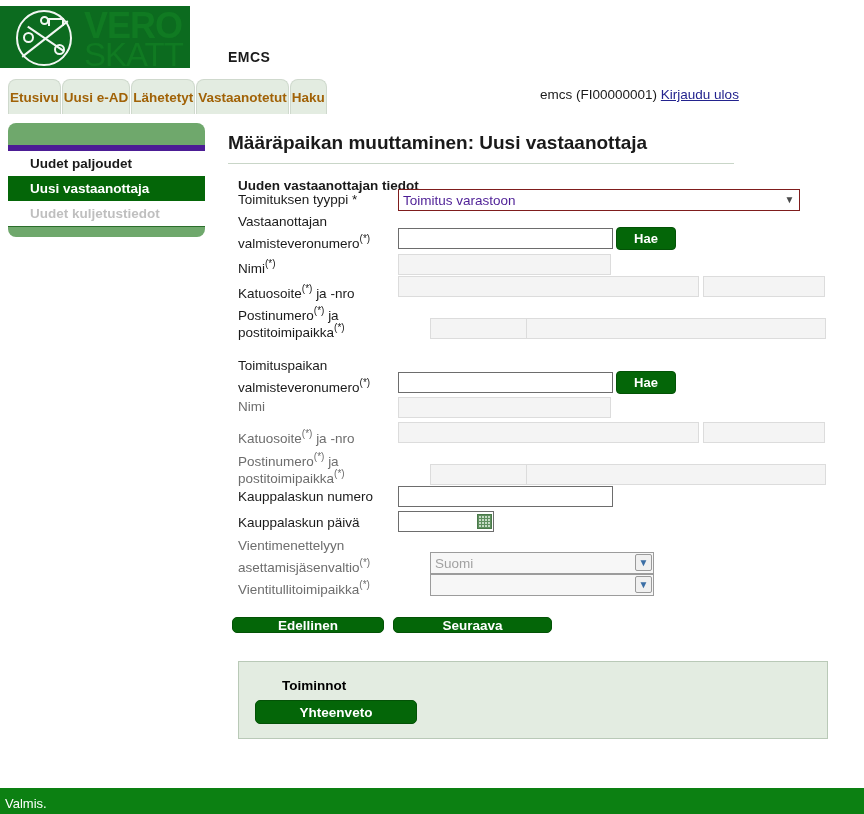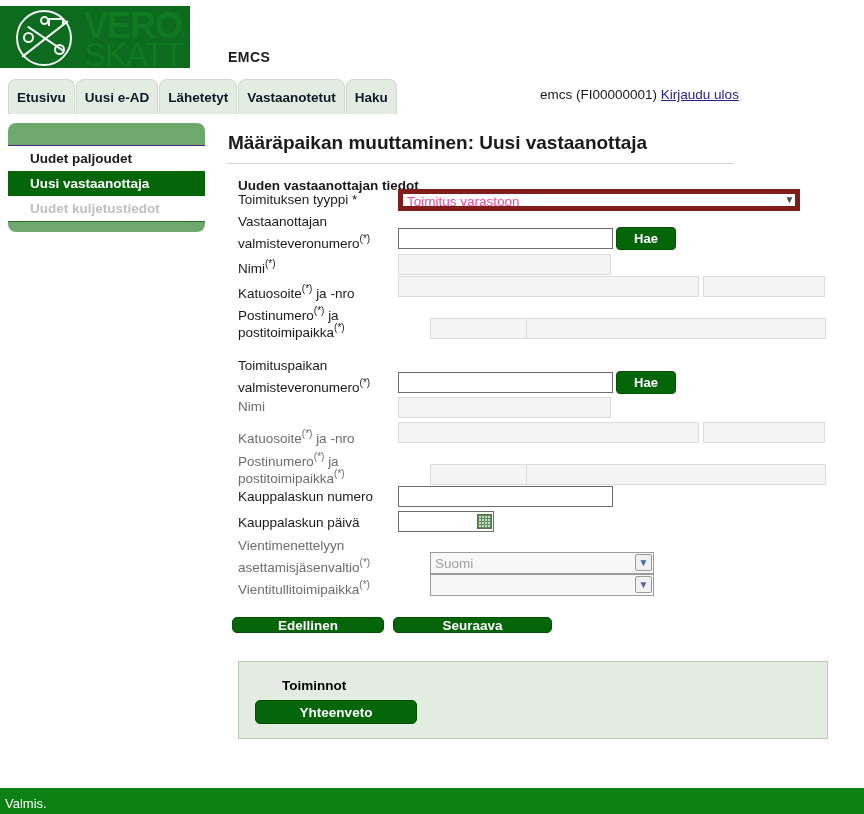--- a/index.html
+++ b/index.html
@@ -87,36 +87,36 @@
     position: absolute; left: 8px; top: 72px;
     height: 36px;
     display: flex; align-items: flex-end;
   }
   .tab {
     background: #e3ece1;
     border: 1px solid #cfd9cd;
     border-bottom: none;
     border-radius: 8px 8px 0 0;
     height: 35px;
-    padding: 0 8px;
+    padding: 0 1px;
     display: flex; align-items: center;
-    font-size: 13.5px; font-weight: bold; color: #0f172a;
+    font-size: 13.5px; font-weight: bold; color: #a16207;
     margin-right: 1px;
     white-space: nowrap;
   }
 
   
   .sidebar {
     position: absolute; left: 8px; top: 117px;
     width: 197px;
     background: #6fa86c;
     border-radius: 8px;
     padding: 22px 0 10px 0;
   }
-  .side-list { background: #1d4ed8; border-top: 1px solid #4c1d95; border-bottom: 1px solid #2b6e2b; }
+  .side-list { background: #1d4ed8; border-top: 6px solid #4c1d95; border-bottom: 1px solid #2b6e2b; }
   .side-item {
     height: 25px;
     display: flex; align-items: center;
     padding-left: 22px;
     font-size: 13.5px; font-weight: bold;
     color: #1a1a1a;
     background: #ffffff;
   }
   .side-item.active { background: #046608; color: #ffffff; }
   .side-item.disabled { color: #bfbfbf; }
@@ -167,26 +167,26 @@
     border: 1px solid #035206;
     border-radius: 4px;
     font-size: 13px; font-weight: bold;
     font-family: "Liberation Sans", sans-serif;
     cursor: pointer;
     padding: 0;
   }
   .sel {
     position: absolute;
     height: 22px;
-    border: 5px solid #7f1d1d;
+    border: 1px solid #7f1d1d;
     background: #ffffff;
     font-family: "Liberation Sans", sans-serif;
     font-size: 13.5px;
     padding-left: 4px;
-    color: #ec4899;
+    color: #4c1d95;
     -webkit-appearance: none; appearance: none;
   }
   .sel.ro {
     border: 1px solid #737373;
     background: #f4f4f4;
     color: #7a7a7a;
   }
   .sel-wrap { position: absolute; }
   .sel-arrow {
     position: absolute; right: 2px; top: 2px;

